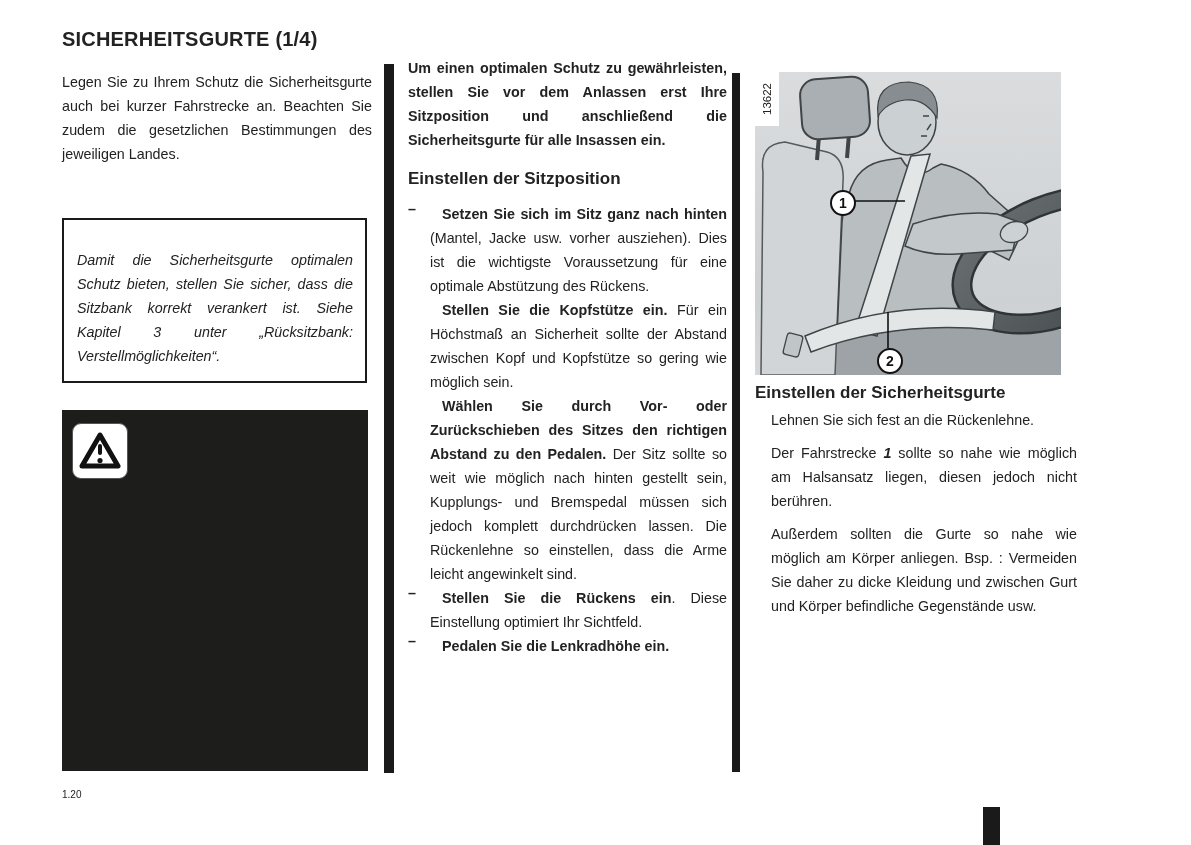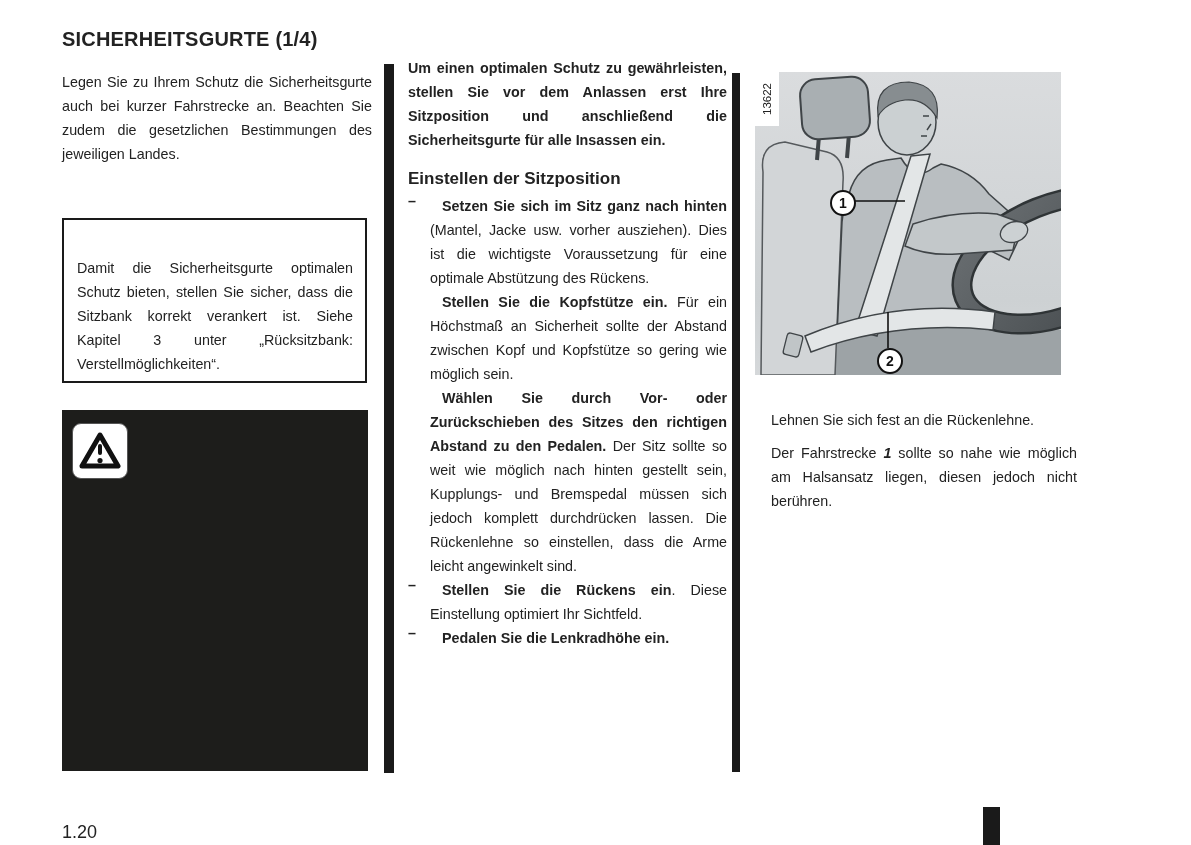--- a/index.html
+++ b/index.html
@@ -15,40 +15,41 @@
     position:absolute;left:62px;top:28px;width:600px;
     font-size:20px;font-weight:bold;letter-spacing:.2px;margin:0;
   }
   .body-text{font-size:14.3px;line-height:24px;text-align:justify;margin:0;}
   .bold{font-weight:bold;margin-left:12px;}
   
   .left-intro{position:absolute;left:62px;top:70px;width:310px;}
   .note-box{
     position:absolute;left:62px;top:218px;width:305px;height:165px;
     border:2px solid #1a1a1a;box-sizing:border-box;
-    padding:36px 12px 0 13px;
+    padding:28px 12px 0 13px;
+    font-style:italic;
   }
   .warning-box{
     position:absolute;left:62px;top:410px;width:306px;height:361px;
     background:#1d1d1b;
   }
   .warning-icon{
     position:absolute;left:10px;top:13px;width:54px;height:54px;
     background:#fff;border-radius:9px;border:1px solid #555;
     display:flex;align-items:center;justify-content:center;
   }
   
   .vbar{position:absolute;background:#1a1a1a;}
   .vbar1{left:384px;top:64px;width:10px;height:709px;}
   .vbar2{left:732px;top:73px;width:8px;height:699px;}
   
   .mid-col{position:absolute;left:408px;top:56px;width:319px;}
   .mid-intro{font-weight:bold;}
   .section-heading{font-size:17px;font-weight:bold;margin:0;}
-  .mid-heading{margin-top:17px;margin-bottom:5px;}
+  .mid-heading{margin-top:17px;margin-bottom:13px;}
   .bullet-item{display:flex;}
   .bullet-dash{width:22px;flex:0 0 22px;font-size:14.3px;line-height:15.9px;font-weight:bold;}
   .bullet-body{flex:1;}
   
   .figure{
     position:absolute;left:755px;top:72px;width:306px;height:303px;
     overflow:hidden;
   }
   .figure svg{display:block;}
   .figure-number{
@@ -64,21 +65,21 @@
     display:flex;align-items:center;justify-content:center;
     font-size:14px;font-weight:bold;color:#111;
   }
   .callout-1{left:75px;top:118px;}
   .callout-2{left:122px;top:276px;}
   .right-heading{position:absolute;left:755px;top:383px;width:306px;}
   .right-paras{position:absolute;left:755px;top:408px;width:306px;margin-left:16px;}
   .right-paras p{margin:0 0 9px 0;}
   .ref-num{font-weight:bold;font-style:italic;}
   
-  .page-number{position:absolute;left:62px;top:822px;font-size:18px;}
+  .page-number{position:absolute;left:62px;top:789px;font-size:10px;}
   .corner-mark{position:absolute;left:983px;top:807px;width:17px;height:38px;background:#1a1a1a;}
 </style>
 </head>
 <body>
 
 <div class="page">
 
   <h1 class="page-title">SICHERHEITSGURTE (1/4)</h1>
 
   <p class="body-text left-intro">Legen Sie zu Ihrem Schutz die Sicherheitsgurte auch bei kurzer Fahrstrecke an. Beachten Sie zudem die gesetzlichen Bestimmungen des jeweiligen Landes.</p>
@@ -174,21 +175,23 @@
       <path d="M 100 129 L 150 129" stroke="#111" stroke-width="1.6"></path>
       <path d="M 133 276 L 133 240" stroke="#111" stroke-width="1.6"></path>
     </svg>
     <div class="figure-number">
       <span>13622</span>
     </div>
     <div class="callout callout-1">1</div>
     <div class="callout callout-2">2</div>
   </div>
 
+  <h2 class="section-heading right-heading">Einstellen der Sicherheitsgurte</h2>
   <div class="right-paras" id="belt-paras">
       <p class="body-text"><span>Lehnen Sie sich fest an die Rückenlehne.</span></p>
       <p class="body-text"><span>Der Fahrstrecke </span><span class="ref-num">1</span><span> sollte so nahe wie möglich am Halsansatz liegen, diesen jedoch nicht berühren.</span></p>
+      <p class="body-text"><span>Außerdem sollten die Gurte so nahe wie möglich am Körper anliegen. Bsp. : Vermeiden Sie daher zu dicke Kleidung und zwischen Gurt und Körper befindliche Gegenstände usw.</span></p>
     </div>
 
   <div class="page-number">1.20</div>
   <div class="corner-mark"></div>
 
 </div>
 
 </body></html>

